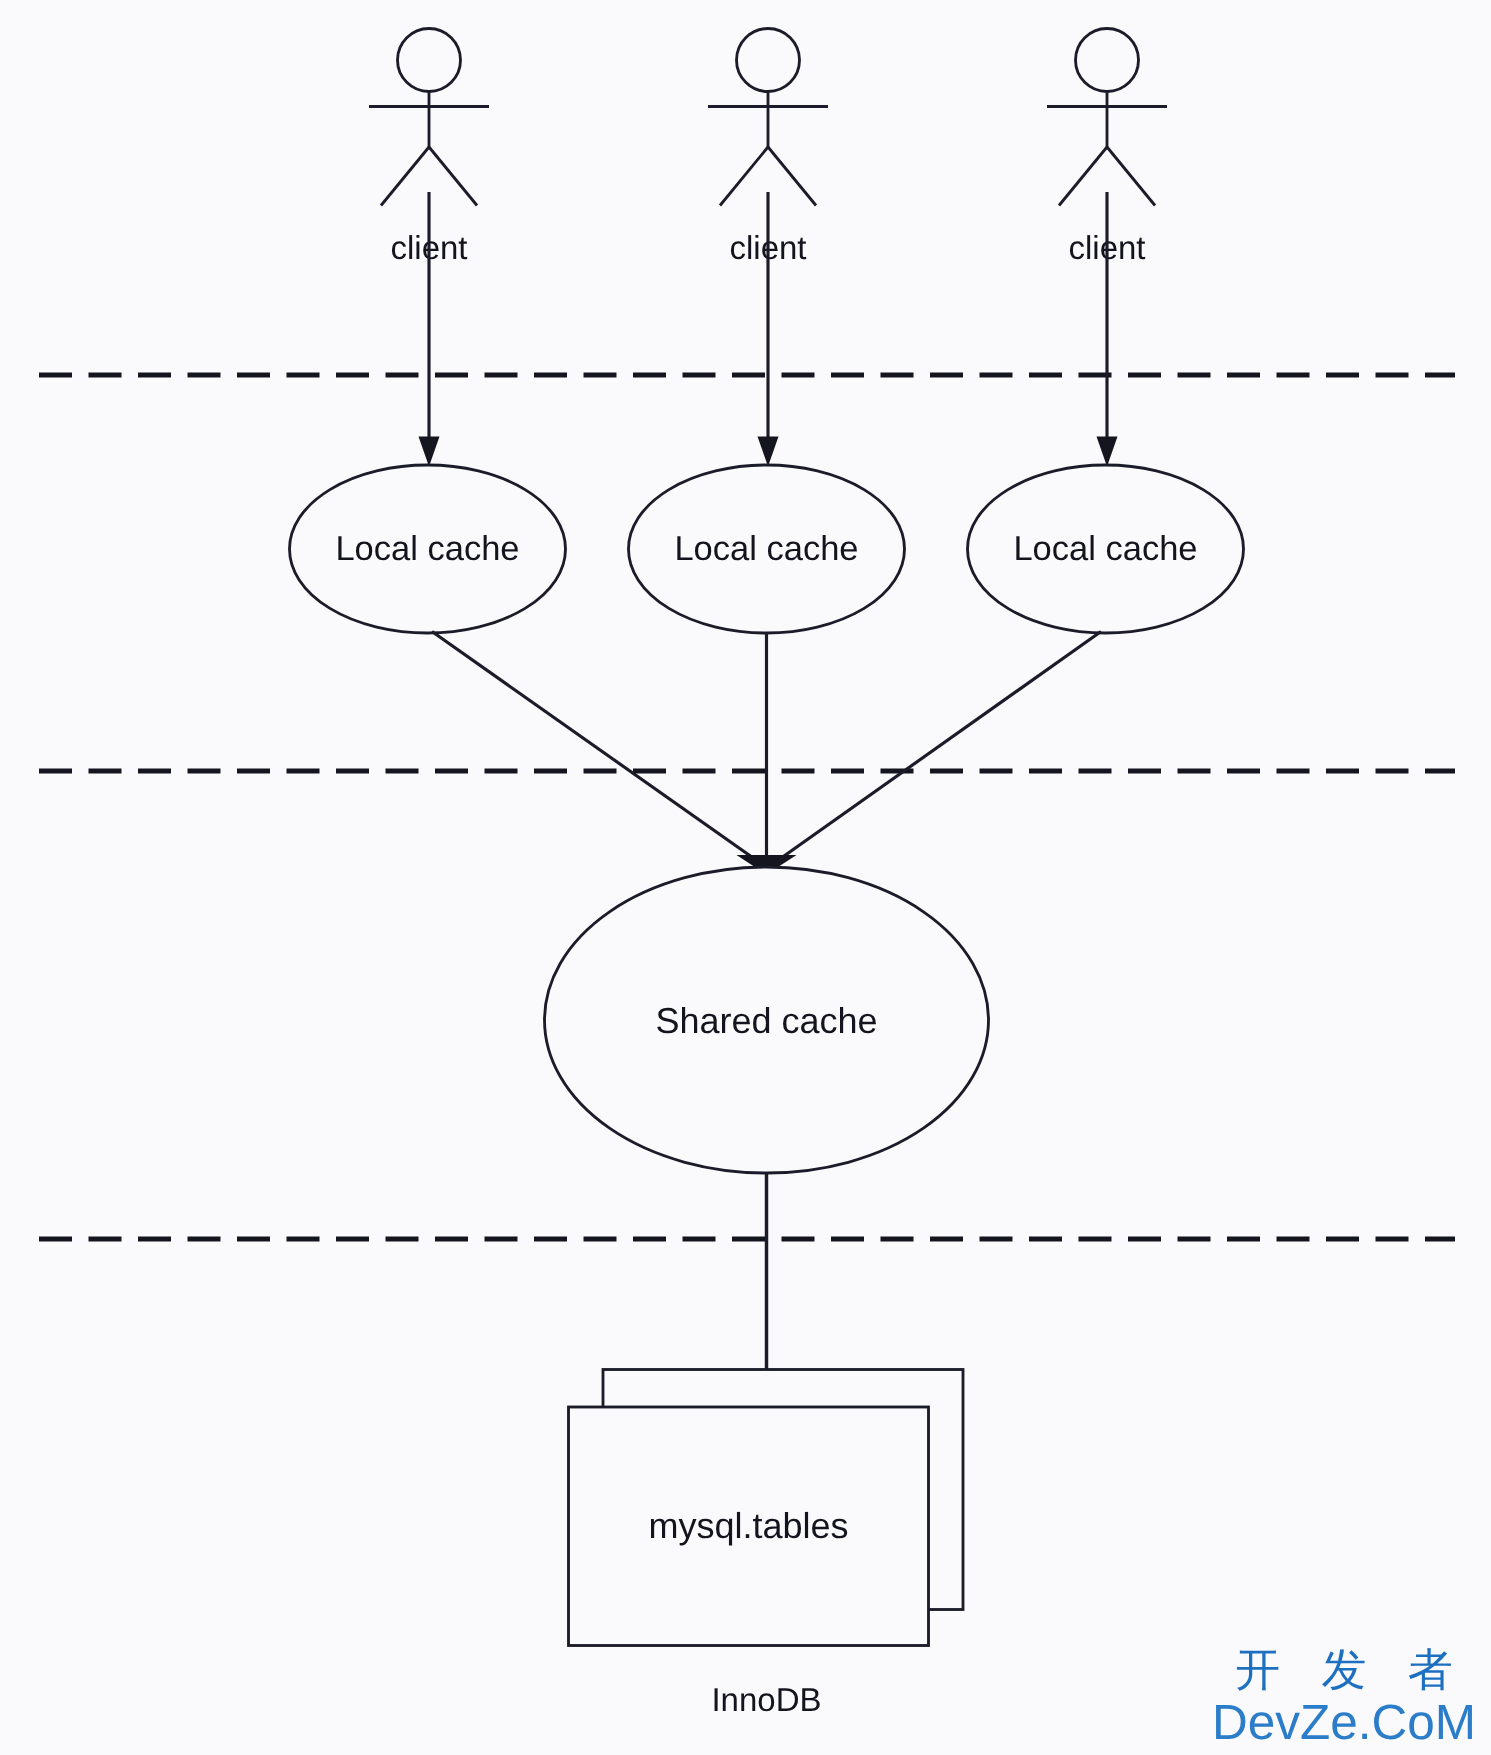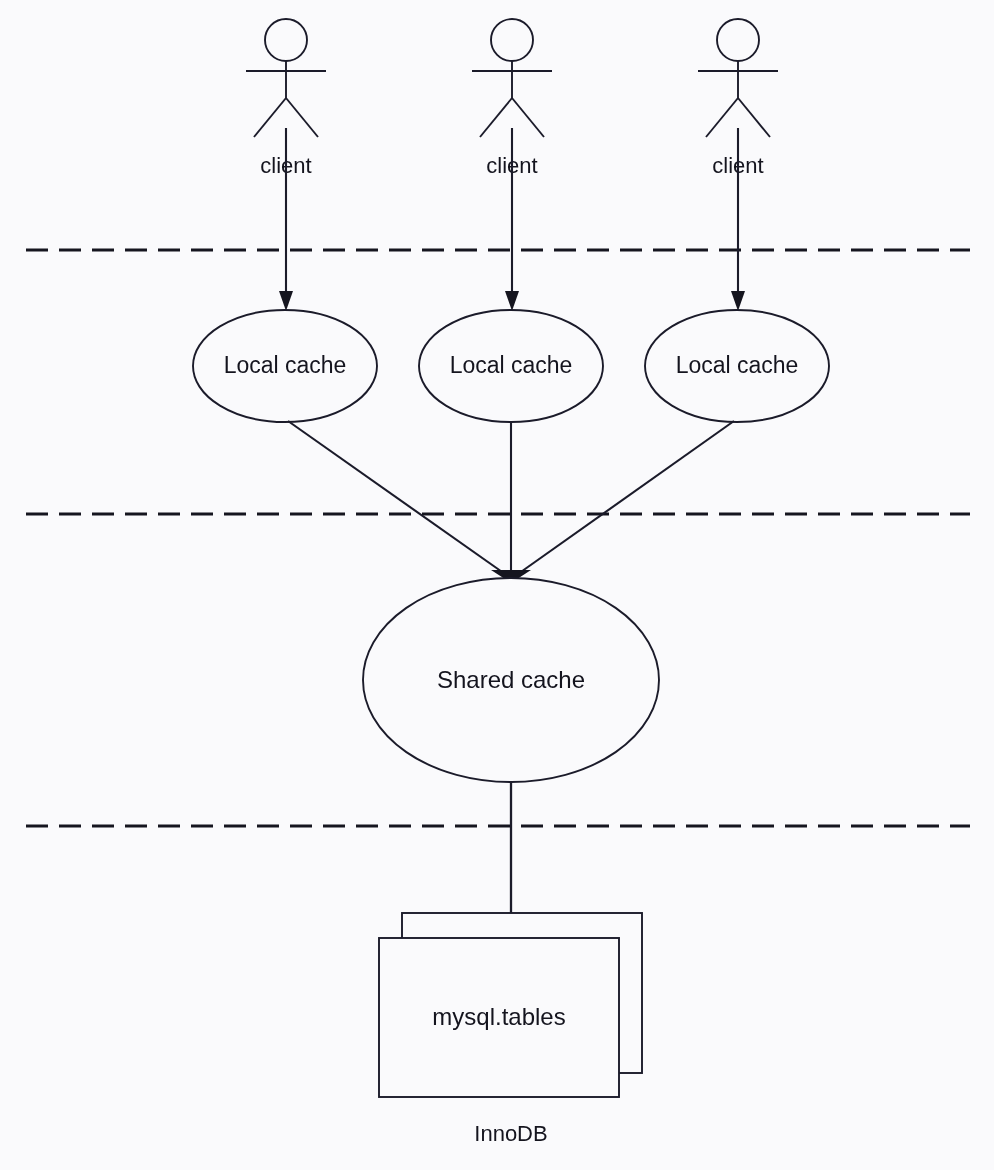--- a/index.html
+++ b/index.html
@@ -165,13 +165,17 @@
 
     <g>
       <rect class="node-shape" x="402" y="913" width="240" height="160"></rect>
       <rect class="node-shape" x="379" y="938" width="240" height="159"></rect>
       <text class="node-label label-table" x="499" y="1019">mysql.tables</text>
     </g>
     <text class="node-label label-store" x="511" y="1135">InnoDB</text>
 
   </svg>
 
+  <div class="watermark">
+    <div class="wm-cn">开 发 者</div>
+    <div class="wm-en">DevZe.CoM</div>
+  </div>
 </div>
 
 </body></html>

